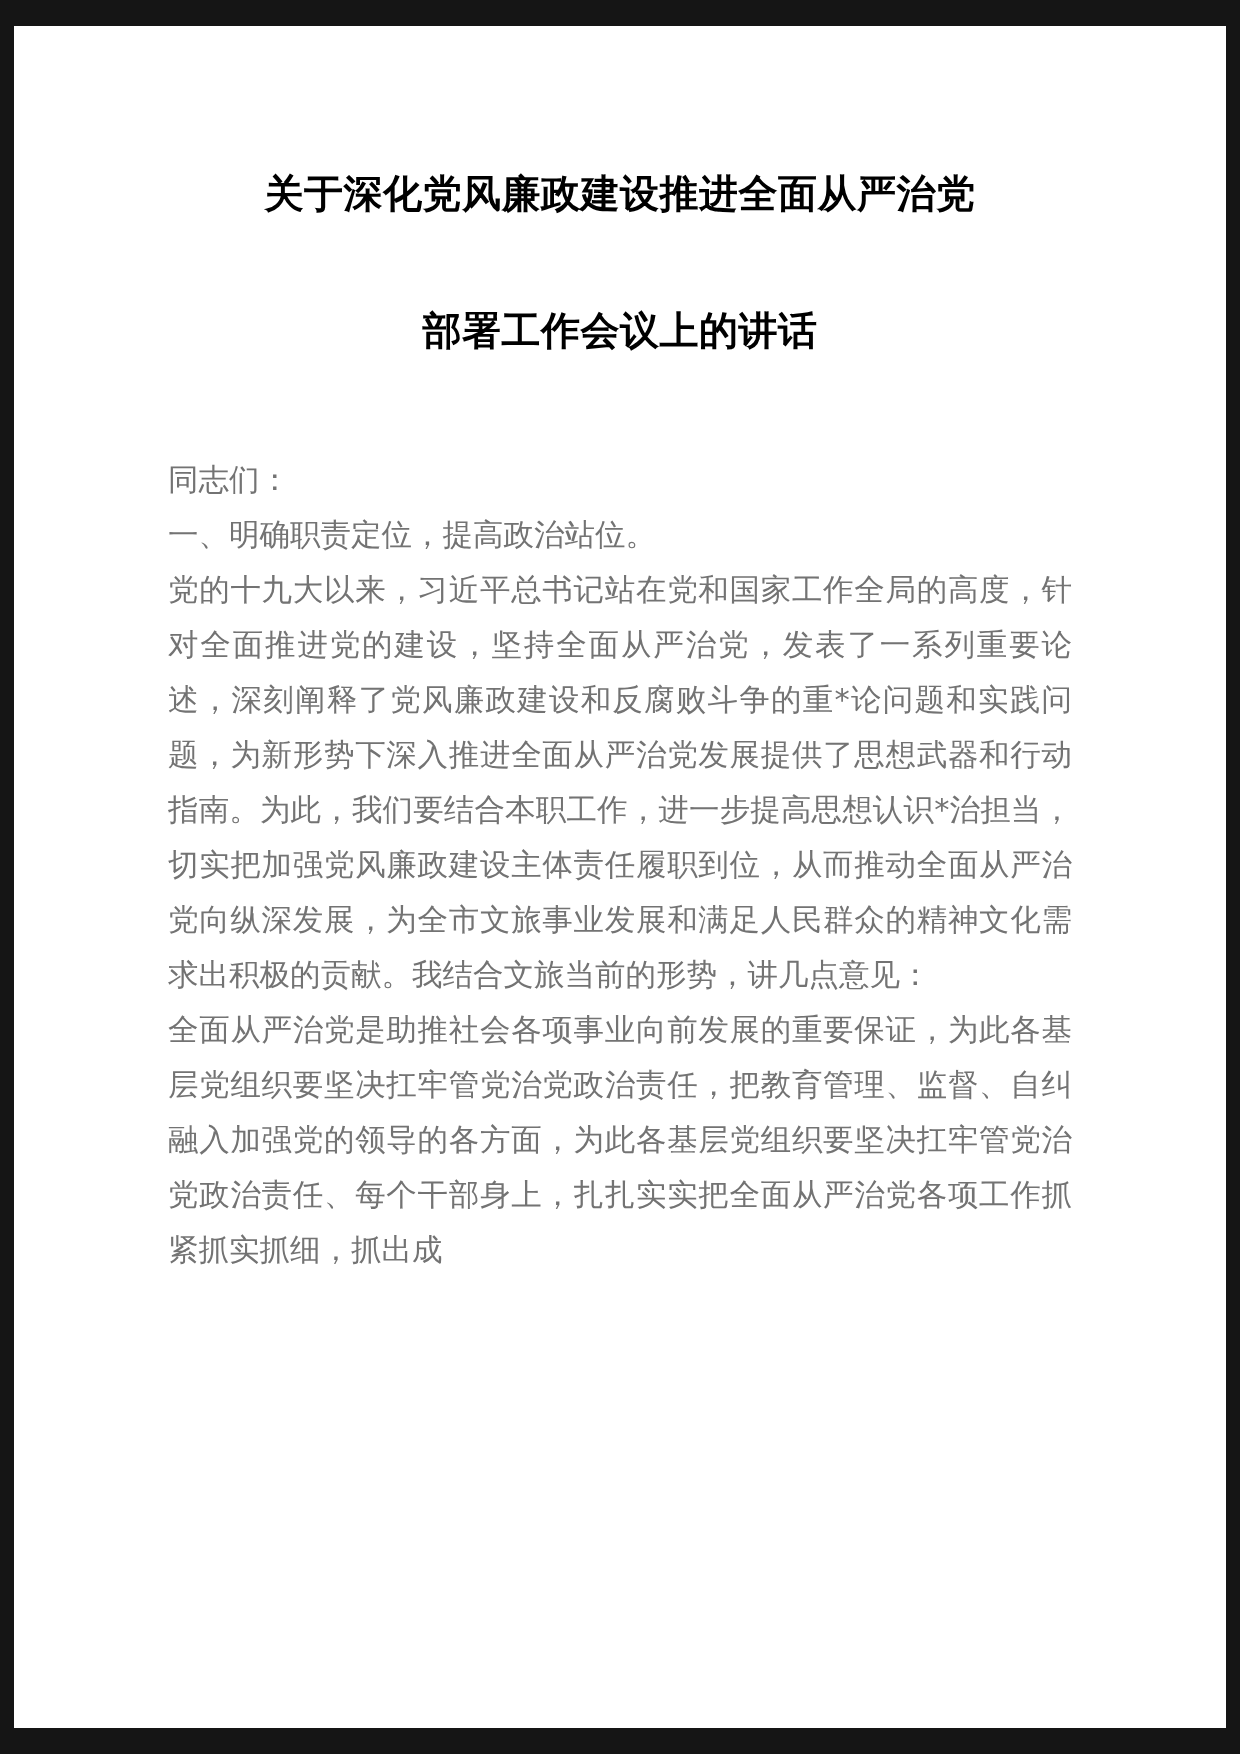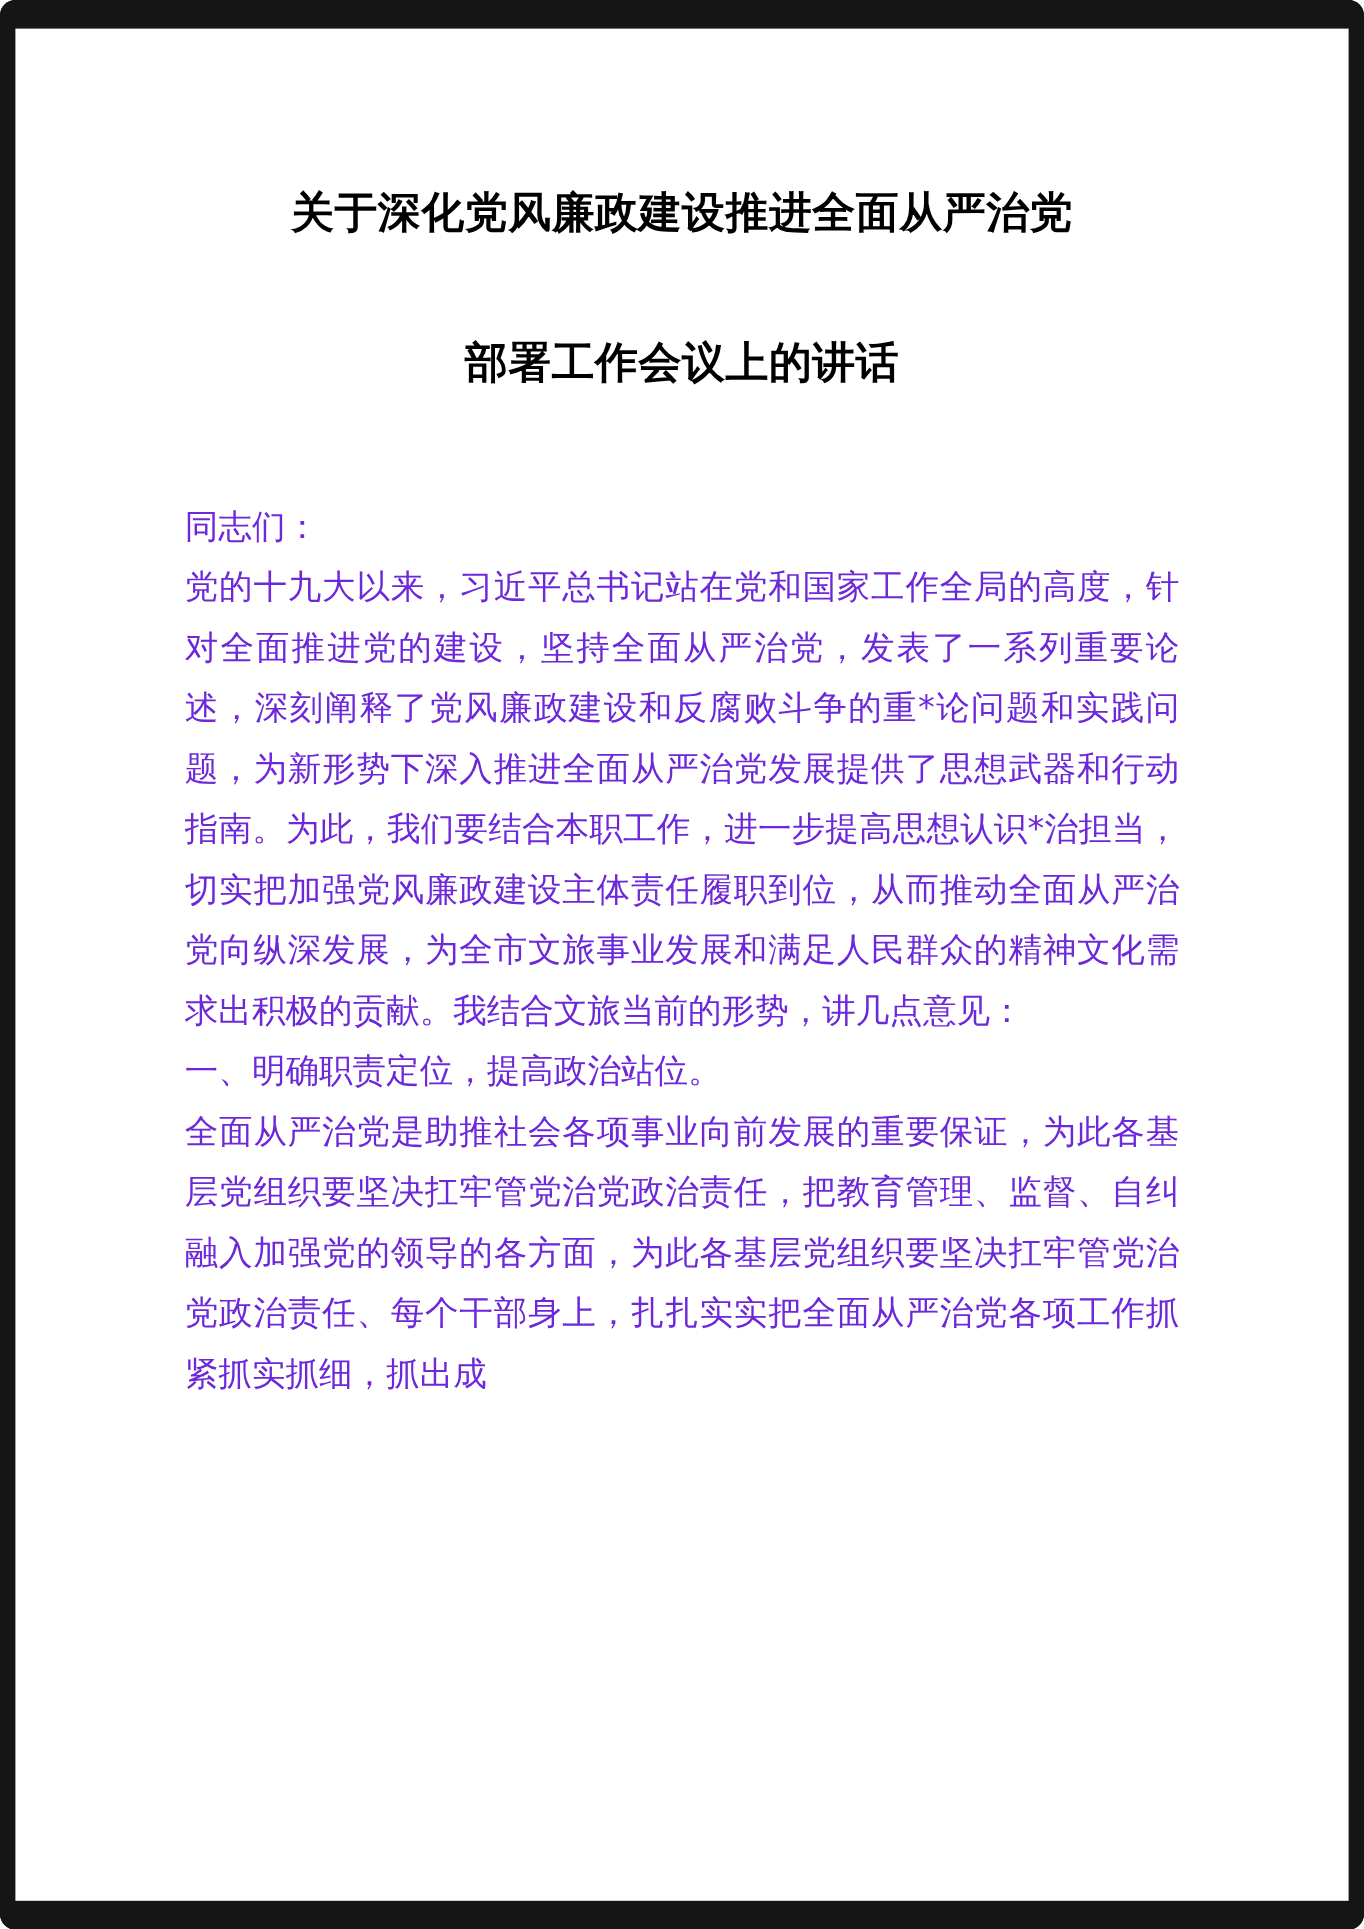--- a/index.html
+++ b/index.html
@@ -10,21 +10,20 @@
   body {
     font-family: "DejaVu Sans", "Liberation Sans", sans-serif;
   }
   .page {
     position: relative;
     width: 1240px;
     height: 1754px;
     background: #ffffff;
     overflow: hidden;
     box-sizing: border-box;
-    border-radius: 14px;
   }
   
   .edge-band {
     position: absolute;
     left: 0;
     width: 1240px;
     background: #151515;
   }
   .edge-band.top    { top: 0;    height: 26px; }
   .edge-band.bottom { bottom: 0; height: 26px; }
@@ -59,21 +58,21 @@
   }
   .doc-title .title-line-2 {
     display: block;
     margin-top: 96px;
   }
 
   .body-text {
     margin-top: 100px;
     font-size: 30.5px;
     line-height: 55px;
-    color: #6d28d9;
+    color: #737373;
     text-align: justify;
     text-justify: inter-ideograph;
   }
   .body-text .para {
     margin: 0;
     text-align: justify;
     text-justify: inter-ideograph;
     word-break: break-all;
   }
   .body-text .para.salutation {
@@ -95,19 +94,19 @@
 
   <div class="content">
 
     <h1 class="doc-title">
       <span class="title-line-1">关于深化党风廉政建设推进全面从严治党</span>
       <span class="title-line-2">部署工作会议上的讲话</span>
     </h1>
 
     <div class="body-text">
       <p class="para salutation">同志们：</p>
+      <p class="para heading-line">一、明确职责定位，提高政治站位。</p>
       <p class="para">党的十九大以来，习近平总书记站在党和国家工作全局的高度，针对全面推进党的建设，坚持全面从严治党，发表了一系列重要论述，深刻阐释了党风廉政建设和反腐败斗争的重*论问题和实践问题，为新形势下深入推进全面从严治党发展提供了思想武器和行动指南。为此，我们要结合本职工作，进一步提高思想认识*治担当，切实把加强党风廉政建设主体责任履职到位，从而推动全面从严治党向纵深发展，为全市文旅事业发展和满足人民群众的精神文化需求出积极的贡献。我结合文旅当前的形势，讲几点意见：</p>
-      <p class="para heading-line">一、明确职责定位，提高政治站位。</p>
       <p class="para">全面从严治党是助推社会各项事业向前发展的重要保证，为此各基层党组织要坚决扛牢管党治党政治责任，把教育管理、监督、自纠融入加强党的领导的各方面，为此各基层党组织要坚决扛牢管党治党政治责任、每个干部身上，扎扎实实把全面从严治党各项工作抓紧抓实抓细，抓出成</p>
     </div>
 
   </div>
 </div>
 
 </body></html>

